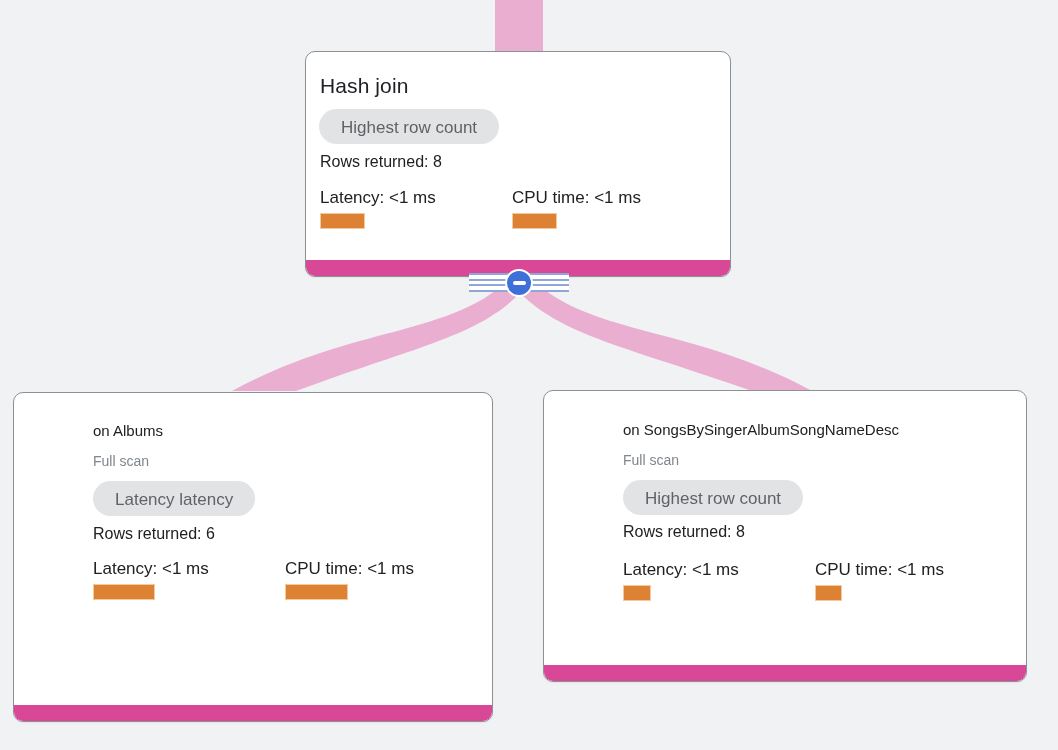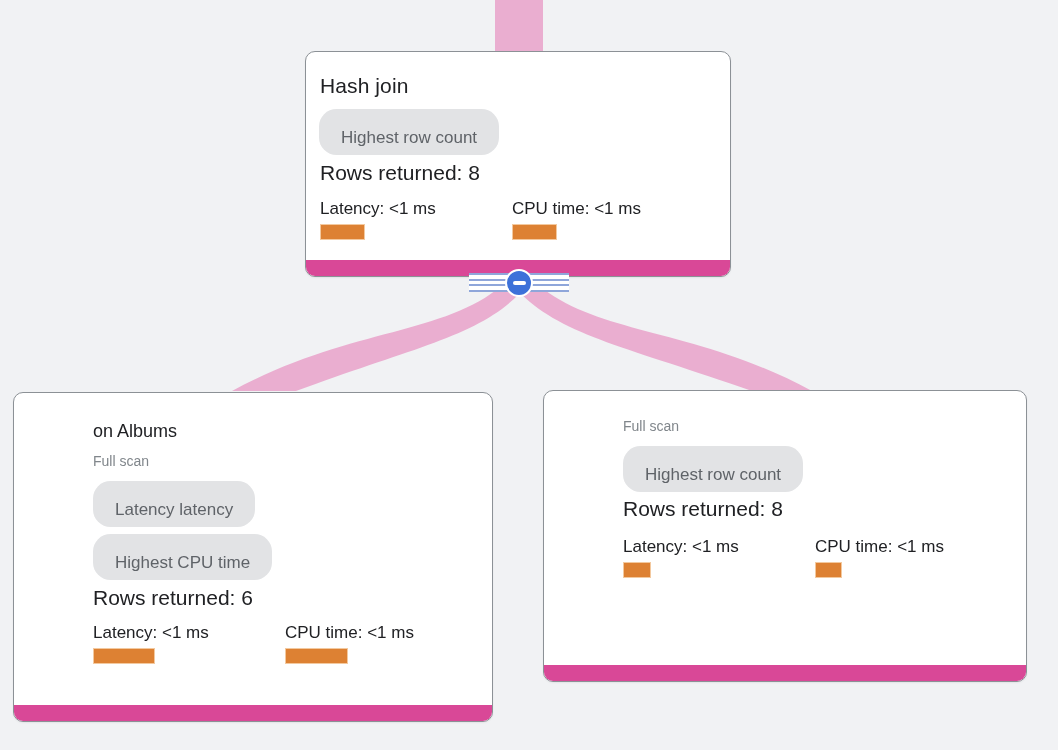--- a/index.html
+++ b/index.html
@@ -32,33 +32,33 @@
   .node-title{
     font-size:21px;line-height:24px;font-weight:500;
     color:var(--text-primary);letter-spacing:0.1px;
   }
   .header-row{display:flex;align-items:flex-start;padding-left:9px;}
   .header-row .warning-wrap{width:22px;margin-top:2px;flex:none;}
   .header-row .node-title{margin-left:29px;}
   .scan-body{padding-left:65px;}
   .card-table-scan .card-body,.card-index-scan .card-body{padding-top:15px;}
   .subtitle{
-    font-size:18px;line-height:20px;color:var(--text-primary);margin-top:14px;
+    font-size:15px;line-height:20px;color:var(--text-primary);margin-top:14px;
   }
   .card-table-scan .subtitle{margin-top:13px;}
   .scan-type{font-size:14px;line-height:20px;color:var(--text-muted);margin-top:10px;}
   .badge{
-    display:inline-block;height:46px;line-height:35px;padding:11px 22px;
+    display:inline-block;height:35px;line-height:35px;padding:1px 22px;
     background:var(--badge-bg);color:var(--badge-text);
     border-radius:17.5px;font-size:17px;white-space:nowrap;
   }
   .badge-row{margin-top:10px;}
   .badge-row + .badge-row{margin-top:7px;}
   .card-hash-join .badge-row{margin-top:11px;margin-left:-1px;}
-  .rows-line{font-size:21px;line-height:20px;color:var(--text-primary);margin-top:8px;}
+  .rows-line{font-size:16px;line-height:20px;color:var(--text-primary);margin-top:8px;}
   .card-index-scan .rows-line{margin-top:7px;}
   .metrics{display:flex;margin-top:16px;}
   .card-index-scan .metrics{margin-top:18px;}
   .card-table-scan .metrics{margin-top:15px;}
   .metric{width:192px;flex:none;}
   .metric-label{font-size:17px;line-height:20px;color:var(--text-primary);white-space:nowrap;}
   .bar{
     height:16px;margin-top:5px;background:var(--bar-orange);
     border:1px solid var(--bar-border);
   }
@@ -111,42 +111,40 @@
   </div>
 
   <div class="card card-table-scan">
     <div class="card-body">
       <div class="scan-body">
         <div class="subtitle">on Albums</div>
         <div class="scan-type">Full scan</div>
         <div class="badge-row">
           <span class="badge">Latency latency</span>
         </div>
-        <div class="badge-row">
-          <span class="badge">Highest CPU time</span>
-        </div>
         <div class="rows-line">Rows returned: 6</div>
         <div class="metrics">
           <div class="metric">
             <div class="metric-label">Latency: &lt;1 ms</div>
             <div class="bar" style="width:62px"></div>
           </div>
           <div class="metric">
             <div class="metric-label">CPU time: &lt;1 ms</div>
             <div class="bar" style="width:63px"></div>
           </div>
         </div>
       </div>
     </div>
     <div class="accent"></div>
   </div>
 
   <div class="card card-index-scan">
     <div class="card-body">
       <div class="scan-body">
+        <div class="subtitle">on SongsBySingerAlbumSongNameDesc</div>
         <div class="scan-type">Full scan</div>
         <div class="badge-row">
           <span class="badge">Highest row count</span>
         </div>
         <div class="rows-line">Rows returned: 8</div>
         <div class="metrics">
           <div class="metric">
             <div class="metric-label">Latency: &lt;1 ms</div>
             <div class="bar" style="width:28px"></div>
           </div>

